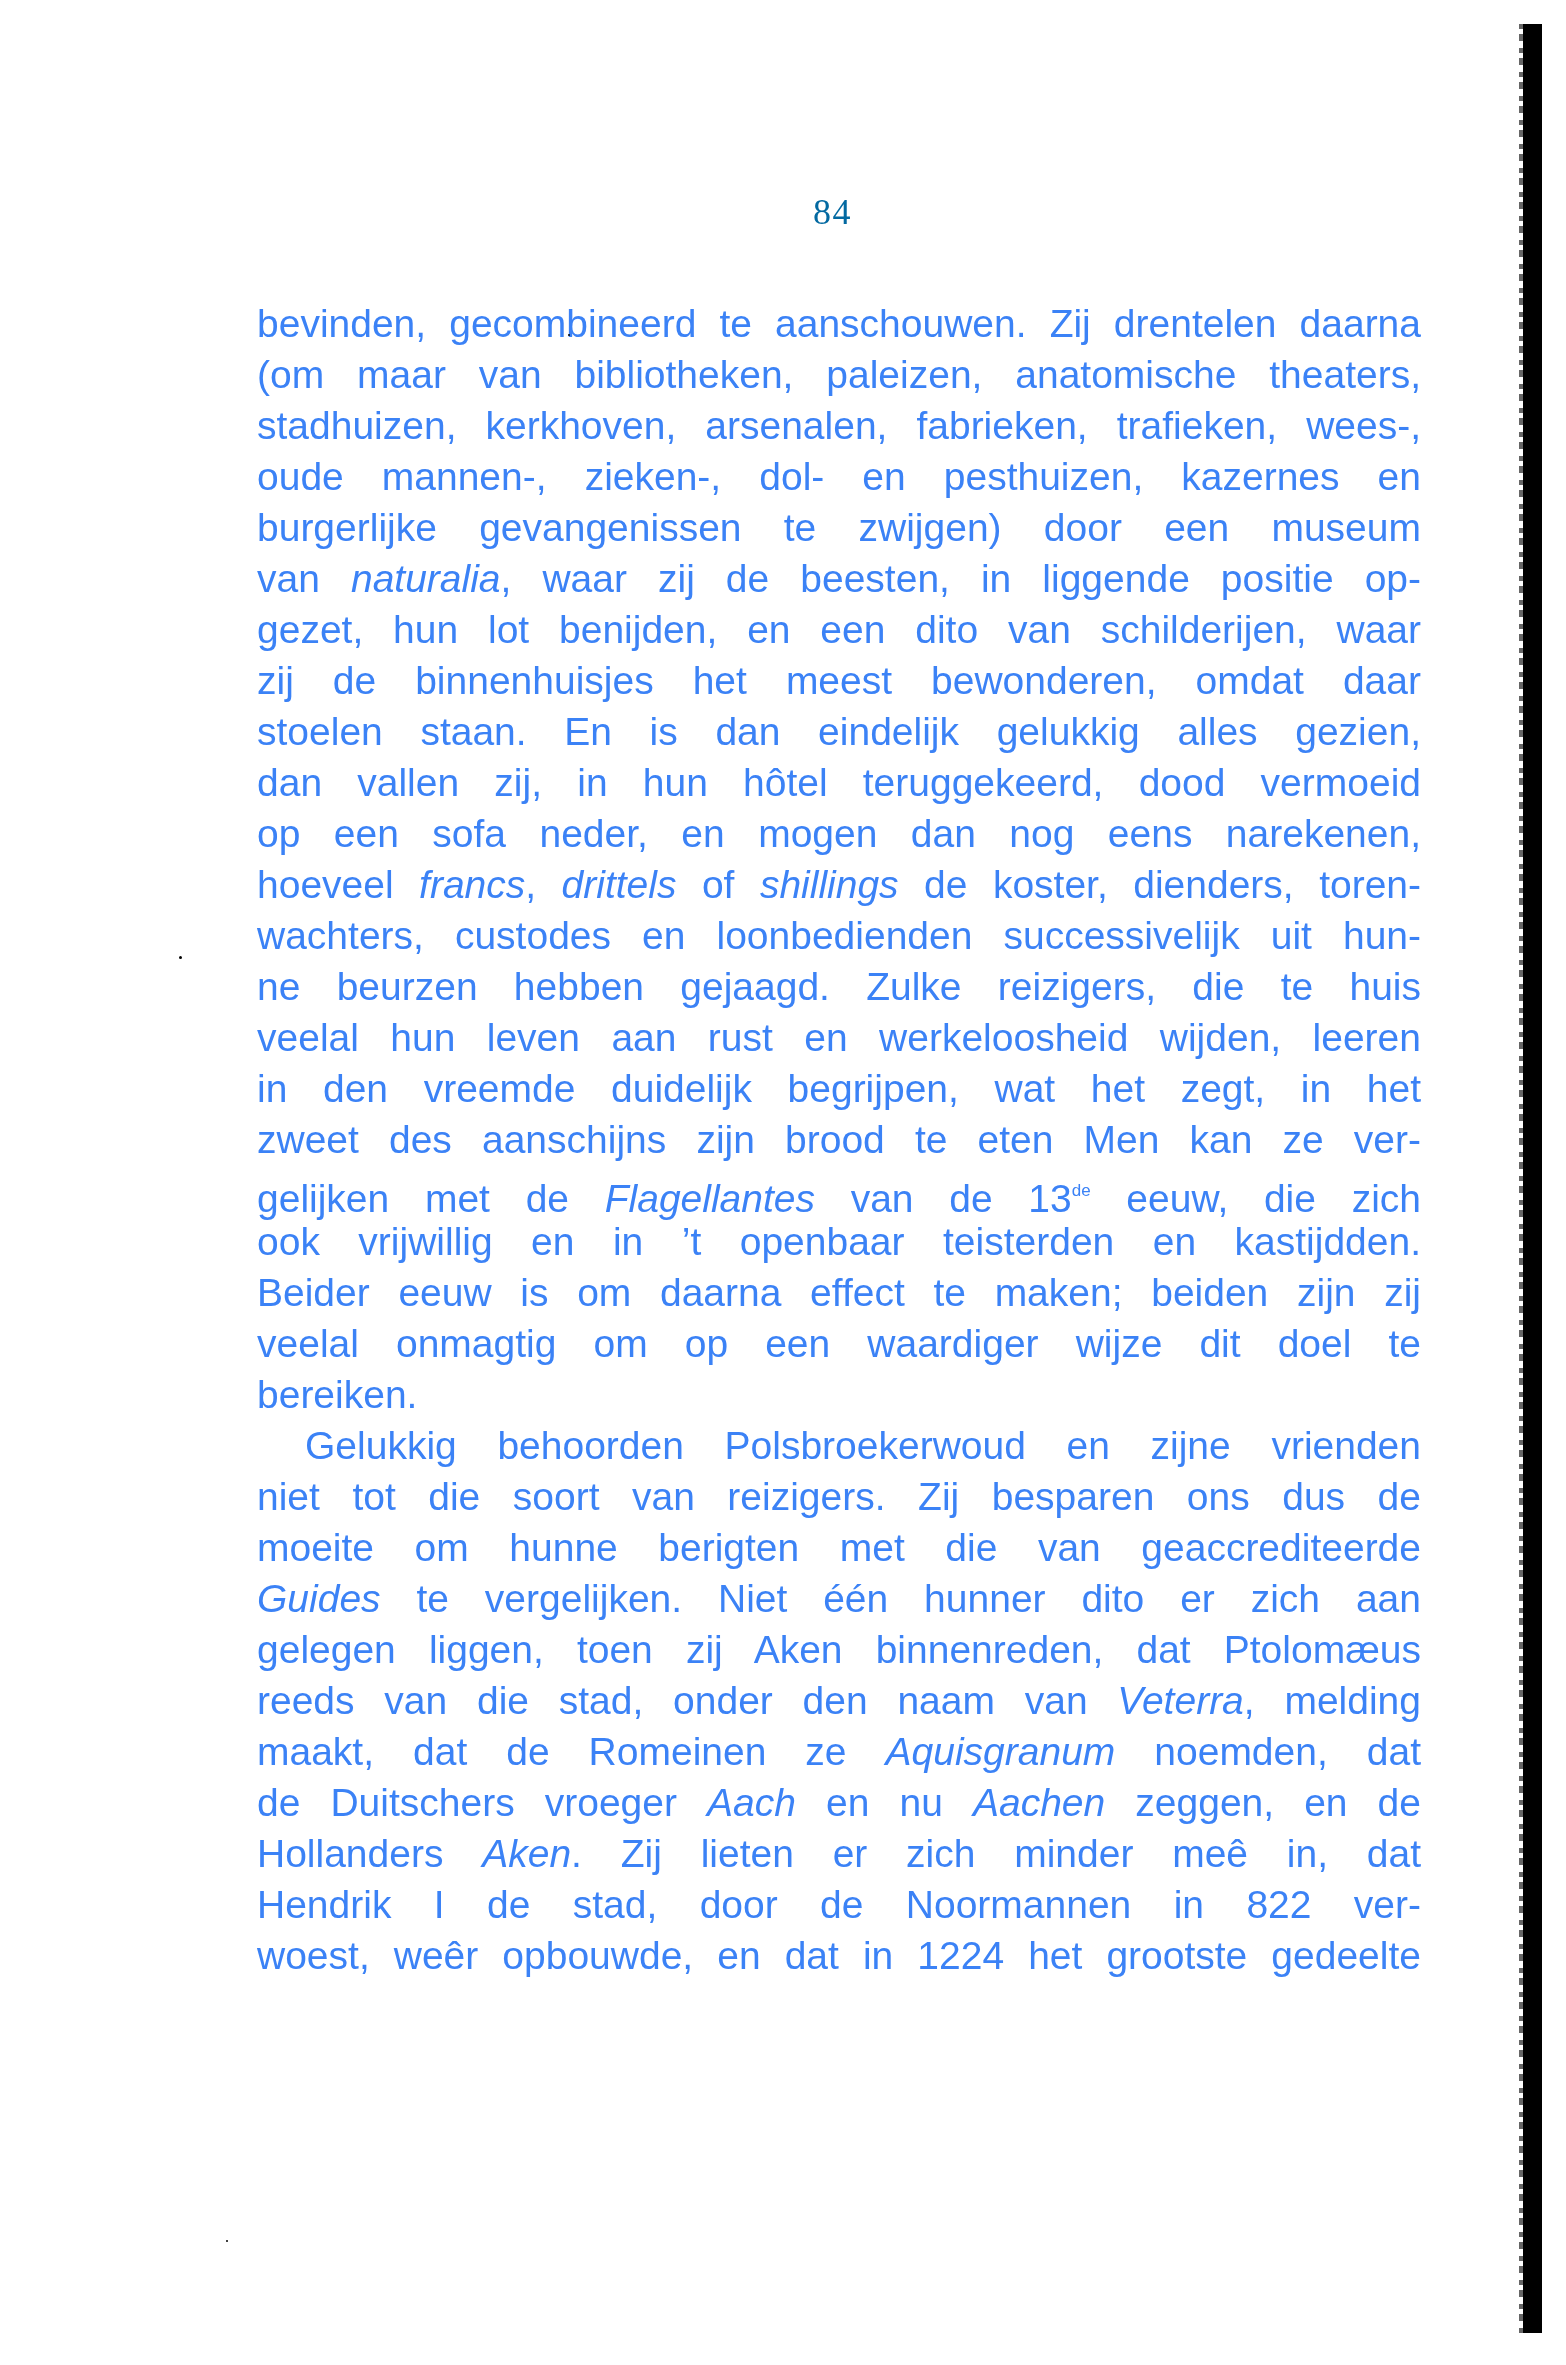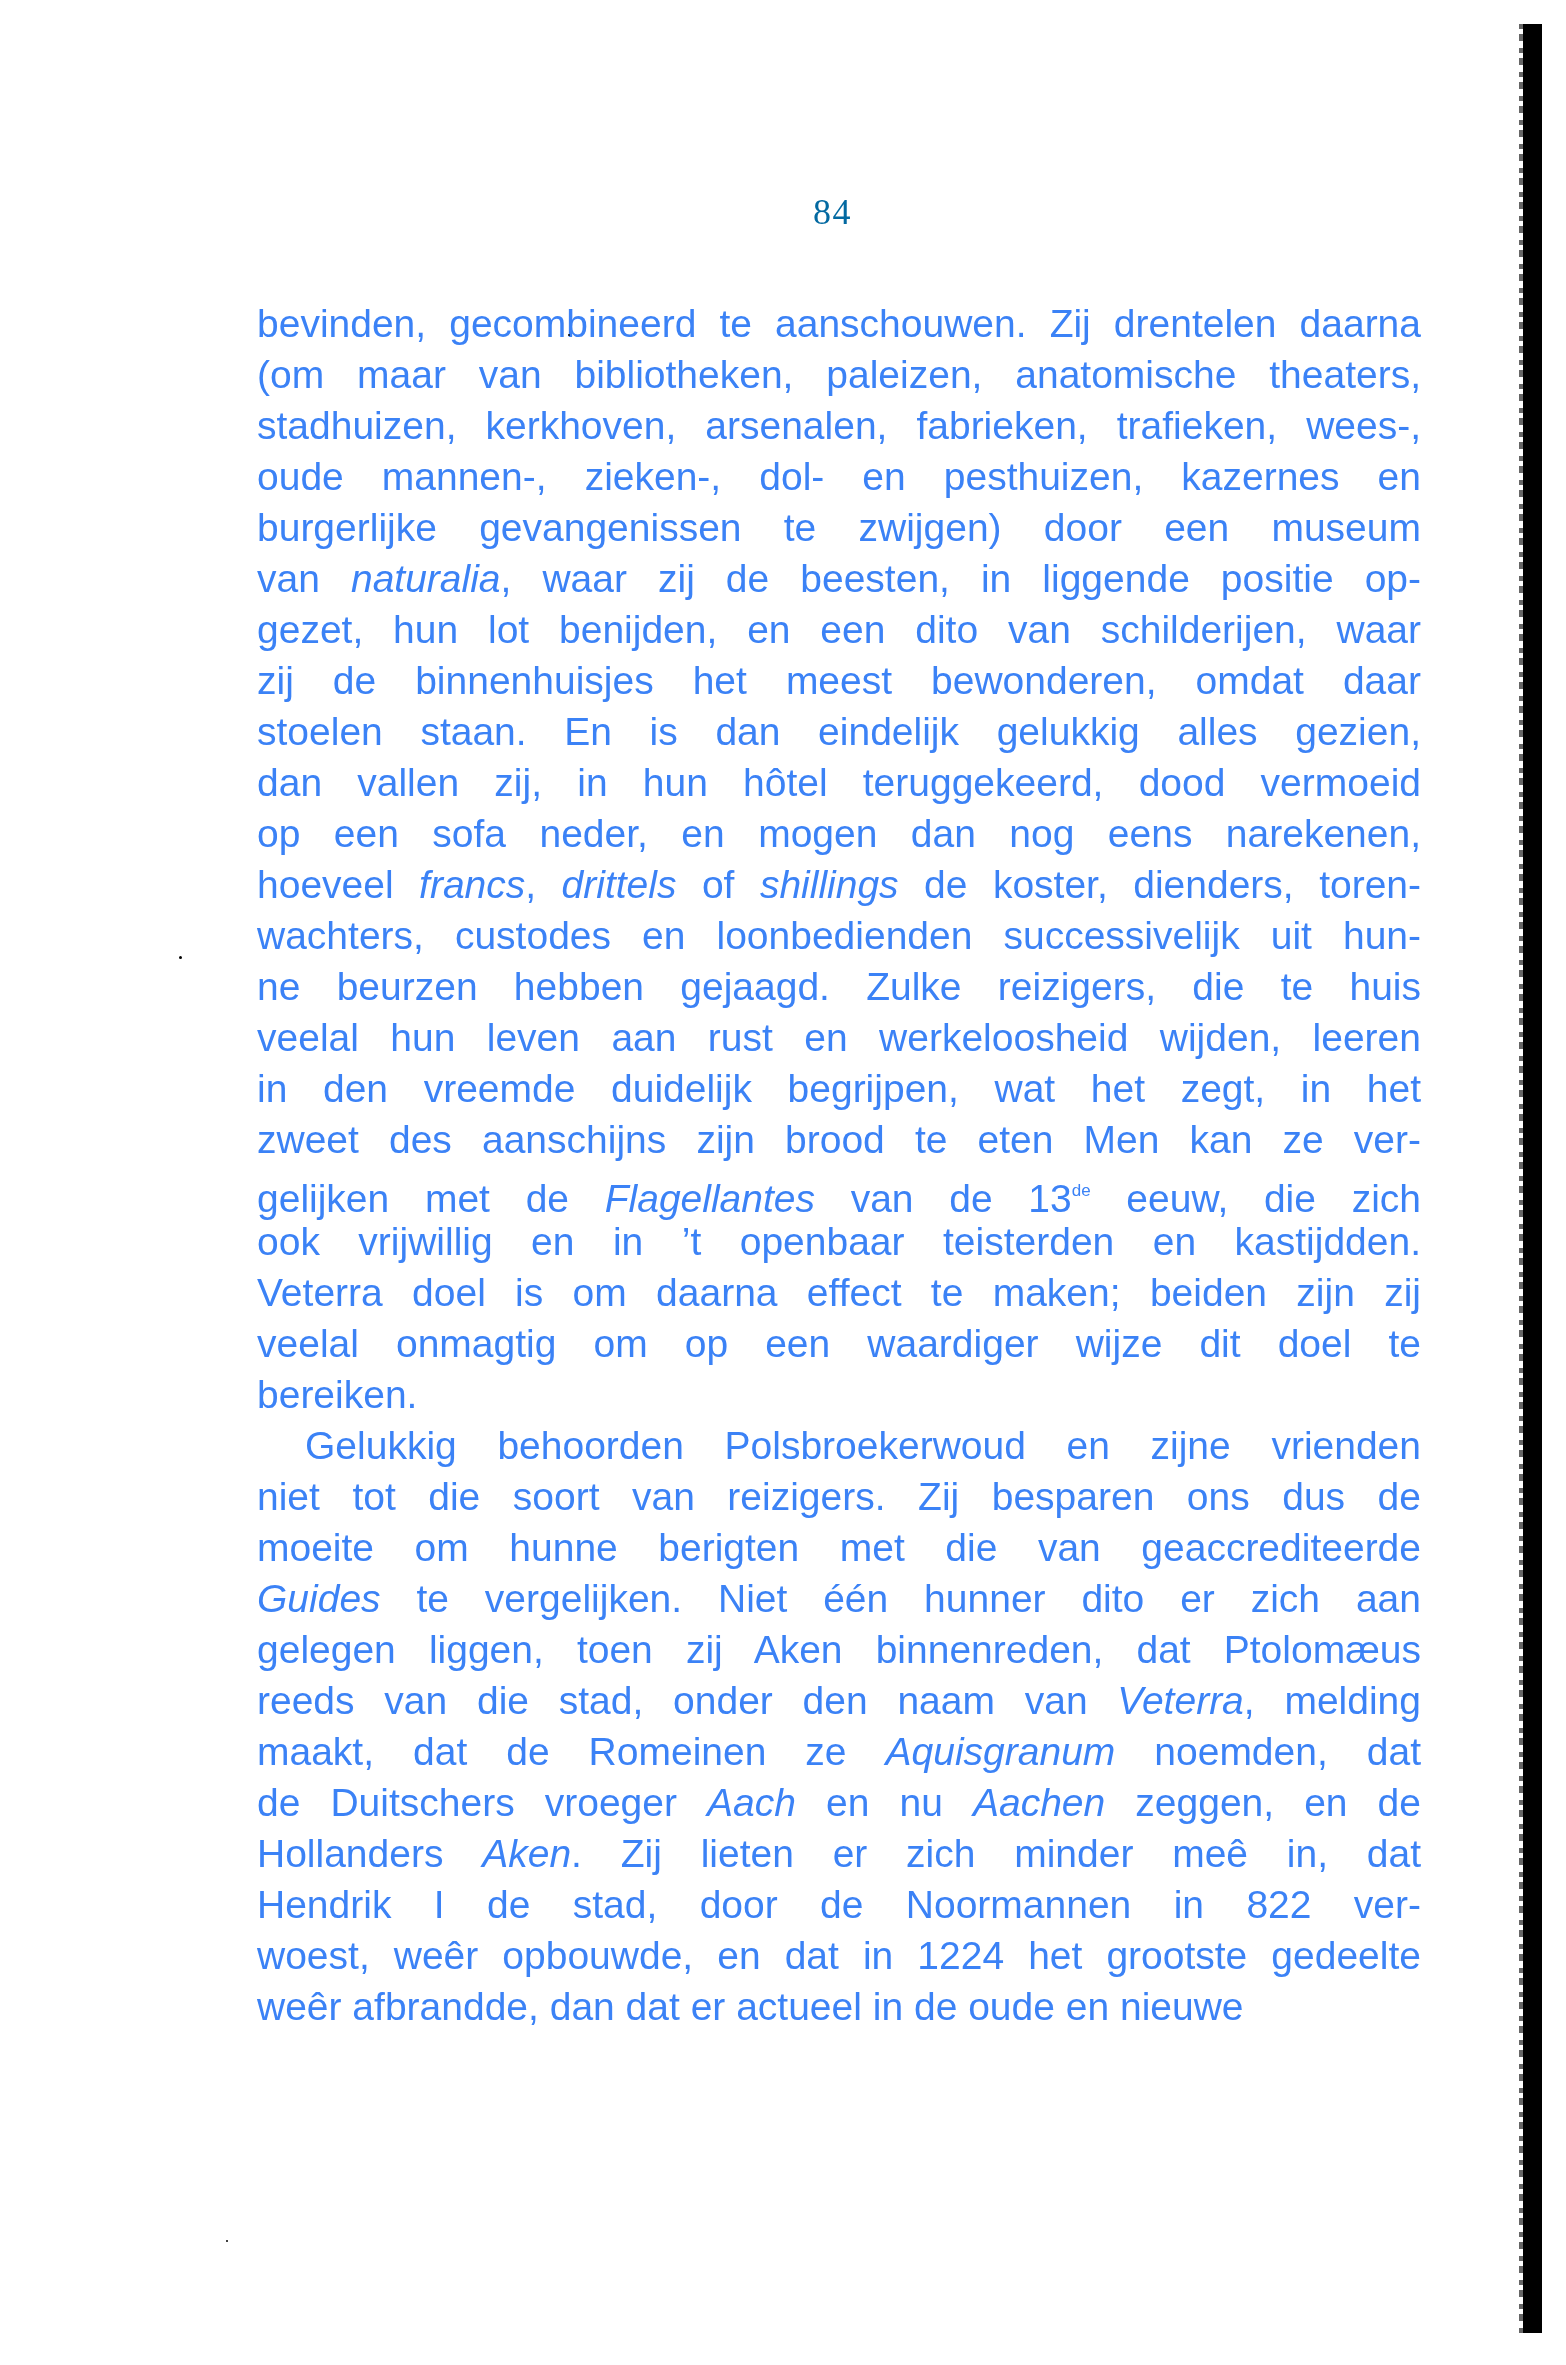--- a/index.html
+++ b/index.html
@@ -52,37 +52,36 @@
         <span class="line"><span>dan vallen zij, in hun hôtel teruggekeerd, dood vermoeid</span></span>
         <span class="line"><span>op een sofa neder, en mogen dan nog eens narekenen,</span></span>
         <span class="line"><span>hoeveel </span><span class="it">francs</span><span>, </span><span class="it">drittels</span><span> of </span><span class="it">shillings</span><span> de koster, dienders, toren-</span></span>
         <span class="line"><span>wachters, custodes en loonbedienden successivelijk uit hun-</span></span>
         <span class="line"><span>ne beurzen hebben gejaagd. Zulke reizigers, die te huis</span></span>
         <span class="line"><span>veelal hun leven aan rust en werkeloosheid wijden, leeren</span></span>
         <span class="line"><span>in den vreemde duidelijk begrijpen, wat het zegt, in het</span></span>
         <span class="line"><span>zweet des aanschijns zijn brood te eten Men kan ze ver-</span></span>
         <span class="line"><span>gelijken met de </span><span class="it">Flagellantes</span><span> van de 13</span><span class="sup">de</span><span> eeuw, die zich</span></span>
         <span class="line"><span>ook vrijwillig en in ’t openbaar teisterden en kastijdden.</span></span>
-        <span class="line"><span>Veterra doel is om daarna effect te maken; beiden zijn zij</span></span>
+        <span class="line"><span>Beider eeuw is om daarna effect te maken; beiden zijn zij</span></span>
         <span class="line"><span>veelal onmagtig om op een waardiger wijze dit doel te</span></span>
         <span class="line last"><span>bereiken.</span></span>
       </div>
       <div>
         <span class="line indent"><span>Gelukkig behoorden Polsbroekerwoud en zijne vrienden</span></span>
         <span class="line"><span>niet tot die soort van reizigers. Zij besparen ons dus de</span></span>
         <span class="line"><span>moeite om hunne berigten met die van geaccrediteerde</span></span>
         <span class="line"><span class="it">Guides</span><span> te vergelijken. Niet één hunner dito er zich aan</span></span>
         <span class="line"><span>gelegen liggen, toen zij Aken binnenreden, dat Ptolomæus</span></span>
         <span class="line"><span>reeds van die stad, onder den naam van </span><span class="it">Veterra</span><span>, melding</span></span>
         <span class="line"><span>maakt, dat de Romeinen ze </span><span class="it">Aquisgranum</span><span> noemden, dat</span></span>
         <span class="line"><span>de Duitschers vroeger </span><span class="it">Aach</span><span> en nu </span><span class="it">Aachen</span><span> zeggen, en de</span></span>
         <span class="line"><span>Hollanders </span><span class="it">Aken</span><span>. Zij lieten er zich minder meê in, dat</span></span>
         <span class="line"><span>Hendrik I de stad, door de Noormannen in 822 ver-</span></span>
         <span class="line"><span>woest, weêr opbouwde, en dat in 1224 het grootste gedeelte</span></span>
-        <span class="line last"><span>weêr afbrandde, dan dat er actueel in de oude en nieuwe</span></span>
       </div>
     </div>
   <div class="edge-strip"></div>
   <div class="speck" style="left:568px;top:334px;width:2.3px;height:2.3px"></div>
   <div class="speck" style="left:179px;top:956px"></div>
   <div class="speck" style="left:226px;top:2240px;width:2.3px;height:2.3px"></div>
 </div>
 
 
 </body></html>

